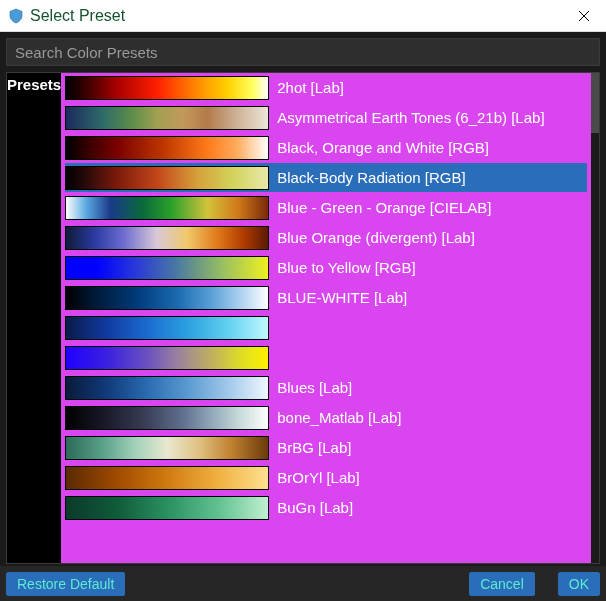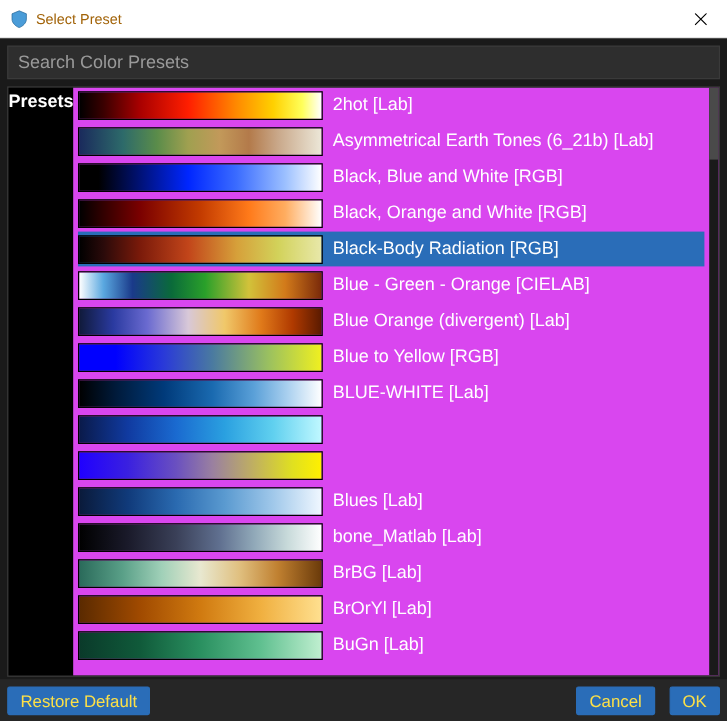--- a/index.html
+++ b/index.html
@@ -1,35 +1,35 @@
 <!DOCTYPE html>
 <html><head>
 <meta charset="utf-8">
 <style>
 html,body{margin:0;padding:0;width:606px;height:601px;background:#1a1a1a;font-family:"Segoe UI",Arial,sans-serif;font-size:14px;color:#fff;overflow:hidden}
 .titlebar{height:31px;background:#fff;display:flex;align-items:center;border-bottom:1px solid #ddd}
 .titlebar .icon{width:16px;height:16px;margin:0 6px 0 8px;display:flex;align-items:center;justify-content:center}
-.titlebar .title{flex:1;color:#a16207;font-size:12px}
+.titlebar .title{flex:1;color:#14532d;font-size:16px}
 .titlebar .close{width:45px;height:31px;display:flex;align-items:center;justify-content:center;color:#000;font-size:14px;font-family:Arial}
 .content{height:570px;background:#1a1a1a;display:flex;flex-direction:column}
 .search{margin:6px 6px 0 6px;height:26px;background:#2e2e2e;border:1px solid #3a3a3a;color:#eab308;padding:0 8px;font-size:15px;outline:none}
 .search::placeholder{color:#9a9a9a}
 .list-wrap{flex:1;margin:6px 6px 2px 6px;border:1px solid #3a3a3a;display:flex;overflow:hidden}
 .header{background:#000;color:#fff;font-weight:700;text-align:center;padding:3px 0;font-size:15px}
 .list{flex:1;overflow:hidden;position:relative;background:#d946ef}
 .scrollbar{position:absolute;right:0;top:0;width:8px;height:100%;background:#1a1a1a}
 .thumb{position:absolute;right:0;top:0;width:8px;height:60px;background:#4a4a4a}
 .row{display:flex;align-items:center;height:29px;margin:0 12px 1px 4px}
 .row.selected{background:#2a6db8}
 .swatch{width:202px;height:22px;border:1px solid #000;margin-right:8px;flex-shrink:0}
 .label{color:#fff;font-size:15px;white-space:nowrap}
 .footer{height:36px;display:flex;align-items:center;padding:0 6px;background:#262626}
-.btn{background:#2a6db8;border:1px solid #2a6db8;color:#fde047;padding:3px 10px;font-size:14px;border-radius:2px}
+.btn{background:#2a6db8;border:1px solid #2a6db8;color:#5eead4;padding:3px 10px;font-size:14px;border-radius:2px}
 .spacer{flex:1}
-.footer .btn+.btn{margin-left:12px}
+.footer .btn+.btn{margin-left:23px}
 </style>
 </head>
 <body>
 
 <div class="titlebar">
   <span class="icon">
     <svg width="16" height="16" viewBox="0 0 16 16">
         <path d="M8 1 L14 3.5 V8 C14 11 11 14 8 15 C5 14 2 11 2 8 V3.5 Z" fill="#4a9cd8" stroke="#2a6a9a" stroke-width="0.6"></path>
       </svg>
   </span>
@@ -49,24 +49,20 @@
       <div class="scrollbar">
         <div class="thumb"></div>
       </div>
     <div class="row">
           <div class="swatch" style="background: linear-gradient(90deg, rgb(0, 0, 0) 0%, rgb(58, 0, 0) 10%, rgb(168, 0, 0) 25%, rgb(255, 30, 0) 45%, rgb(255, 138, 0) 65%, rgb(255, 208, 0) 80%, rgb(255, 255, 90) 92%, rgb(255, 255, 255) 100%);"></div>
           <div class="label">2hot [Lab]</div>
         </div>
         <div class="row">
           <div class="swatch" style="background: linear-gradient(90deg, rgb(26, 42, 92) 0%, rgb(45, 106, 106) 18%, rgb(90, 140, 74) 32%, rgb(160, 160, 80) 45%, rgb(194, 153, 90) 58%, rgb(179, 122, 74) 70%, rgb(201, 168, 138) 82%, rgb(236, 231, 216) 100%);"></div>
           <div class="label">Asymmetrical Earth Tones (6_21b) [Lab]</div>
-        </div>
-        <div class="row">
-          <div class="swatch" style="background: linear-gradient(90deg, rgb(0, 0, 0) 0%, rgb(0, 0, 0) 8%, rgb(0, 38, 255) 45%, rgb(59, 108, 255) 65%, rgb(156, 192, 255) 85%, rgb(255, 255, 255) 100%);"></div>
-          <div class="label">Black, Blue and White [RGB]</div>
         </div>
         <div class="row">
           <div class="swatch" style="background: linear-gradient(90deg, rgb(0, 0, 0) 0%, rgb(50, 0, 0) 10%, rgb(122, 0, 0) 25%, rgb(195, 59, 0) 50%, rgb(255, 122, 26) 70%, rgb(255, 173, 96) 85%, rgb(255, 255, 255) 100%);"></div>
           <div class="label">Black, Orange and White [RGB]</div>
         </div>
         <div class="row selected">
           <div class="swatch" style="background: linear-gradient(90deg, rgb(0, 0, 0) 0%, rgb(42, 10, 10) 10%, rgb(122, 26, 10) 25%, rgb(194, 69, 26) 45%, rgb(214, 160, 58) 65%, rgb(210, 210, 90) 82%, rgb(232, 232, 170) 100%);"></div>
           <div class="label">Black-Body Radiation [RGB]</div>
         </div>
         <div class="row">

